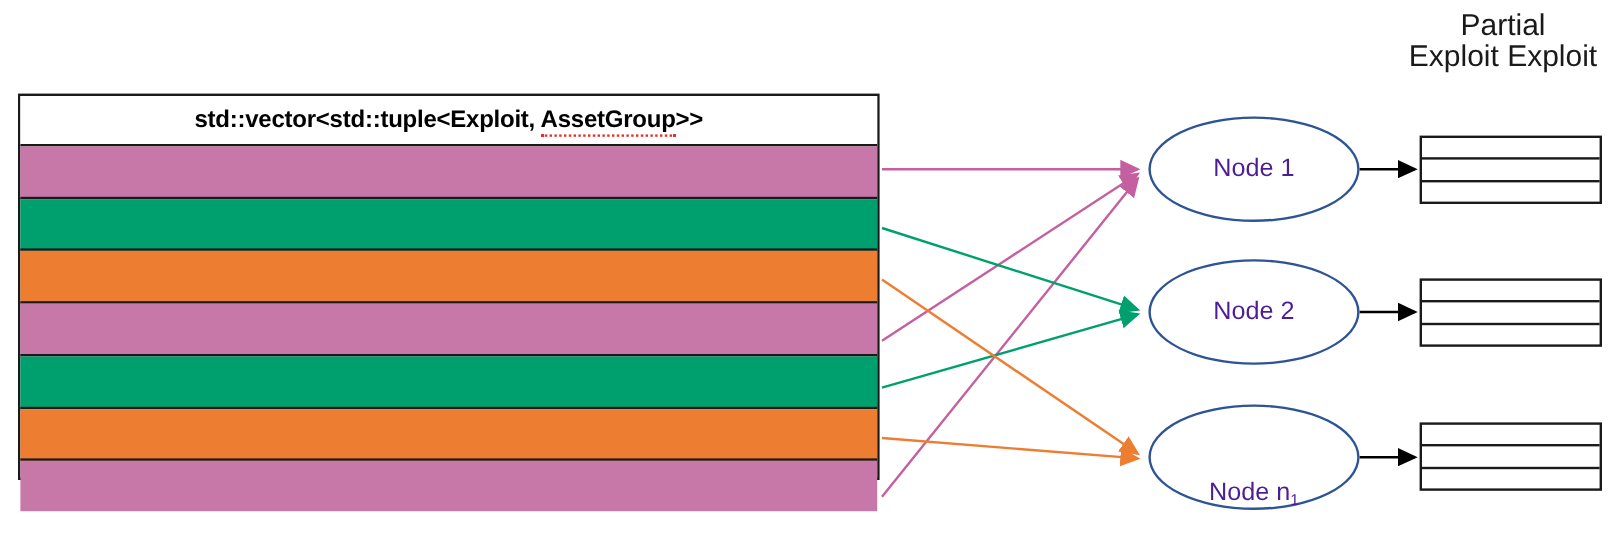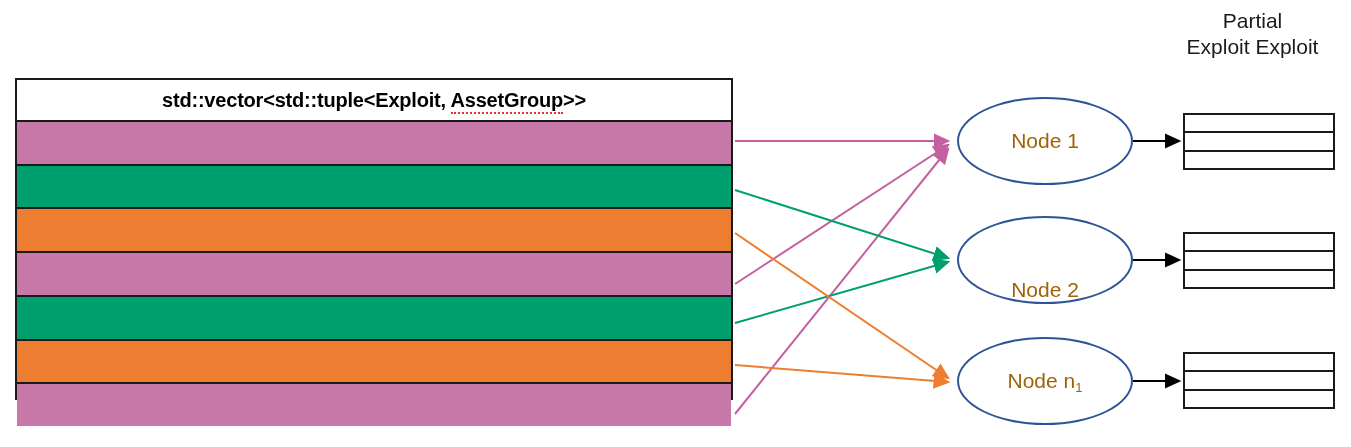--- a/index.html
+++ b/index.html
@@ -69,41 +69,41 @@
     box-sizing: border-box;
     border: 2px solid #2e5496;
     border-radius: 50%;
     background: #ffffff;
     display: flex;
     align-items: center;
     justify-content: center;
   }
   .node-label {
     font-size: 21px;
-    color: #a16207;
+    color: #4c1d95;
     white-space: nowrap;
   }
   .node-label sub {
     font-size: 13px;
     vertical-align: baseline;
     position: relative;
     top: 4px;
   }
   #node-1 { left: 957px; top: 97px; }
-  #node-2 { left: 957px; top: 216px; align-items: flex-end; }
-  #node-n1 { left: 957px; top: 337px; }
+  #node-2 { left: 957px; top: 216px; }
+  #node-n1 { left: 957px; top: 337px; align-items: flex-end; }
 
   
   #pav-caption {
     position: absolute;
     left: 1160px;
     top: 8px;
     width: 185px;
     text-align: center;
-    font-size: 21px;
+    font-size: 25px;
     line-height: 26px;
     color: #1a1a1a;
   }
   .pav-box {
     position: absolute;
     left: 1183px;
     width: 152px;
     height: 57px;
     box-sizing: border-box;
     border: 2px solid #1a1a1a;

